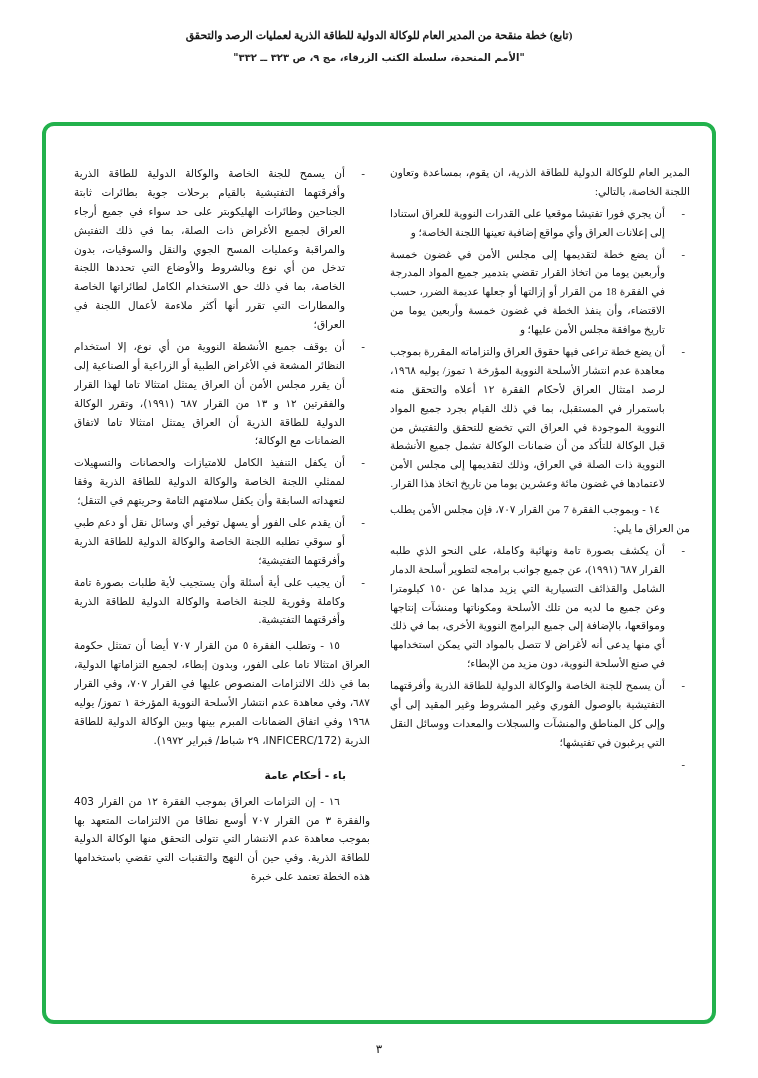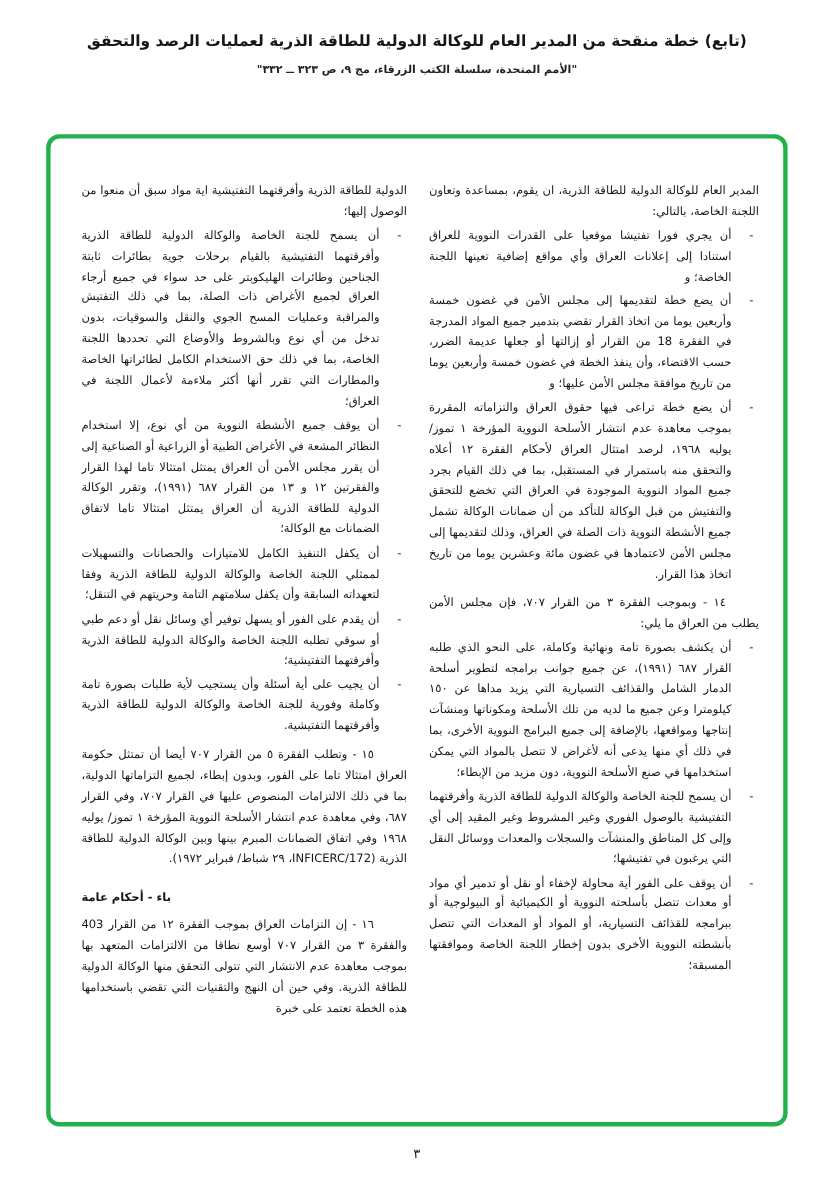--- a/index.html
+++ b/index.html
@@ -10,43 +10,43 @@
     position:relative;
     overflow:hidden;
     color:#161616;
   }
   .page { position:absolute; inset:0; background:#fff; }
 
   .header {
     position:absolute; top:24px; left:0; width:100%;
     direction:rtl; text-align:center; font-weight:bold;
   }
-  .header .h1, .header .h2 { font-size:14px; line-height:2.05; letter-spacing:0; }
+  .header .h1, .header .h2 { font-size:11px; line-height:2.05; letter-spacing:0;font-family:Liberation Serif, serif; }
   .header .h3 { font-size:10px; margin-top:5px; font-weight:bold; color:#222; }
 
   .green-box {
     position:absolute; left:42px; top:122px; width:674px; height:902px;
     border:4px solid #22b14c; border-radius:12px; background:#fff;
   }
 
   .col {
     position:absolute; top:38px;
     direction:rtl; text-align:justify;
     font-size:10.5px; line-height:1.8;
     height:calc(100% - 50px); overflow:hidden;
   }
-  .col-right { right:22px; width:300px; }
+  .col-right { right:22px; width:300px;font-family:Liberation Serif, serif; }
   .col-left  { left:28px;  width:296px; }
 
   .block { margin-bottom:3px; }
   .para { text-indent:0; }
   .para-num { text-indent:30px; margin-top:7px; }
   .dash { position:relative; padding-right:25px; }
   .dash .marker { position:absolute; right:5px; top:0; }
-  .heading { font-weight:bold; margin-top:16px; margin-bottom:7px; text-indent:24px; text-align:left; }
+  .heading { font-weight:bold; margin-top:16px; margin-bottom:7px; text-indent:24px; text-align:right; }
 
   .page-number {
     position:absolute; bottom:22px; left:0; width:100%;
     text-align:center; font-size:12px; color:#111;
   }
 </style>
 </head>
 <body>
 
 <div class="page">
@@ -55,27 +55,26 @@
     <div class="h1">(تابع) خطة منقحة من المدير العام للوكالة الدولية للطاقة الذرية لعمليات الرصد والتحقق</div>
     <div class="h3">"الأمم المتحدة، سلسلة الكتب الزرقاء، مج ٩، ص ٣٢٣ ــ ٣٣٢"</div>
   </div>
 
   <div class="green-box" style="border-color: rgb(34, 177, 76);">
     <div class="col col-right">
         <div class="block para">المدير العام للوكالة الدولية للطاقة الذرية، ان يقوم، بمساعدة وتعاون اللجنة الخاصة، بالتالي:</div>
         <div class="block dash"><span class="marker">-</span><span>أن يجري فورا تفتيشا موقعيا على القدرات النووية للعراق استنادا إلى إعلانات العراق وأي مواقع إضافية تعينها اللجنة الخاصة؛ و</span></div>
         <div class="block dash"><span class="marker">-</span><span>أن يضع خطة لتقديمها إلى مجلس الأمن في غضون خمسة وأربعين يوما من اتخاذ القرار تقضي بتدمير جميع المواد المدرجة في الفقرة 18 من القرار أو إزالتها أو جعلها عديمة الضرر، حسب الاقتضاء، وأن ينفذ الخطة في غضون خمسة وأربعين يوما من تاريخ موافقة مجلس الأمن عليها؛ و</span></div>
         <div class="block dash"><span class="marker">-</span><span>أن يضع خطة تراعى فيها حقوق العراق والتزاماته المقررة بموجب معاهدة عدم انتشار الأسلحة النووية المؤرخة ١ تموز/ يوليه ١٩٦٨، لرصد امتثال العراق لأحكام الفقرة ١٢ أعلاه والتحقق منه باستمرار في المستقبل، بما في ذلك القيام بجرد جميع المواد النووية الموجودة في العراق التي تخضع للتحقق والتفتيش من قبل الوكالة للتأكد من أن ضمانات الوكالة تشمل جميع الأنشطة النووية ذات الصلة في العراق، وذلك لتقديمها إلى مجلس الأمن لاعتمادها في غضون مائة وعشرين يوما من تاريخ اتخاذ هذا القرار.</span></div>
-        <div class="block para-num">١٤ -  وبموجب الفقرة ٣ من القرار ٧٠٧، فإن مجلس الأمن يطلب من العراق ما يلي:</div>
+        <div class="block para-num">١٤ -  وبموجب الفقرة 7 من القرار ٧٠٧، فإن مجلس الأمن يطلب من العراق ما يلي:</div>
         <div class="block dash"><span class="marker">-</span><span>أن يكشف بصورة تامة ونهائية وكاملة، على النحو الذي طلبه القرار ٦٨٧ (١٩٩١)، عن جميع جوانب برامجه لتطوير أسلحة الدمار الشامل والقذائف التسيارية التي يزيد مداها عن ١٥٠ كيلومترا وعن جميع ما لديه من تلك الأسلحة ومكوناتها ومنشآت إنتاجها ومواقعها، بالإضافة إلى جميع البرامج النووية الأخرى، بما في ذلك أي منها يدعى أنه لأغراض لا تتصل بالمواد التي يمكن استخدامها في صنع الأسلحة النووية، دون مزيد من الإبطاء؛</span></div>
         <div class="block dash"><span class="marker">-</span><span>أن يسمح للجنة الخاصة والوكالة الدولية للطاقة الذرية وأفرقتهما التفتيشية بالوصول الفوري وغير المشروط وغير المقيد إلى أي وإلى كل المناطق والمنشآت والسجلات والمعدات ووسائل النقل التي يرغبون في تفتيشها؛</span></div>
-        <div class="block dash"><span class="marker">-</span><span>أن يوقف على الفور أية محاولة لإخفاء أو نقل أو تدمير أي مواد أو معدات تتصل بأسلحته النووية أو الكيميائية أو البيولوجية أو ببرامجه للقذائف التسيارية، أو المواد أو المعدات التي تتصل بأنشطته النووية الأخرى بدون إخطار اللجنة الخاصة وموافقتها المسبقة؛</span></div>
+        <div class="block dash"><span class="marker">-</span></div>
       </div>
     <div class="col col-left">
-        <div class="block para">الدولية للطاقة الذرية وأفرقتهما التفتيشية اية مواد سبق أن منعوا من الوصول إليها؛</div>
         <div class="block dash"><span class="marker">-</span><span>أن يسمح للجنة الخاصة والوكالة الدولية للطاقة الذرية وأفرقتهما التفتيشية بالقيام برحلات جوية بطائرات ثابتة الجناحين وطائرات الهليكوبتر على حد سواء في جميع أرجاء العراق لجميع الأغراض ذات الصلة، بما في ذلك التفتيش والمراقبة وعمليات المسح الجوي والنقل والسوقيات، بدون تدخل من أي نوع وبالشروط والأوضاع التي تحددها اللجنة الخاصة، بما في ذلك حق الاستخدام الكامل لطائراتها الخاصة والمطارات التي تقرر أنها أكثر ملاءمة لأعمال اللجنة في العراق؛</span></div>
         <div class="block dash"><span class="marker">-</span><span>أن يوقف جميع الأنشطة النووية من أي نوع، إلا استخدام النظائر المشعة في الأغراض الطبية أو الزراعية أو الصناعية إلى أن يقرر مجلس الأمن أن العراق يمتثل امتثالا تاما لهذا القرار والفقرتين ١٢ و ١٣ من القرار ٦٨٧ (١٩٩١)، وتقرر الوكالة الدولية للطاقة الذرية أن العراق يمتثل امتثالا تاما لاتفاق الضمانات مع الوكالة؛</span></div>
         <div class="block dash"><span class="marker">-</span><span>أن يكفل التنفيذ الكامل للامتيازات والحصانات والتسهيلات لممثلي اللجنة الخاصة والوكالة الدولية للطاقة الذرية وفقا لتعهداته السابقة وأن يكفل سلامتهم التامة وحريتهم في التنقل؛</span></div>
         <div class="block dash"><span class="marker">-</span><span>أن يقدم على الفور أو يسهل توفير أي وسائل نقل أو دعم طبي أو سوقي تطلبه اللجنة الخاصة والوكالة الدولية للطاقة الذرية وأفرقتهما التفتيشية؛</span></div>
         <div class="block dash"><span class="marker">-</span><span>أن يجيب على أية أسئلة وأن يستجيب لأية طلبات بصورة تامة وكاملة وفورية للجنة الخاصة والوكالة الدولية للطاقة الذرية وأفرقتهما التفتيشية.</span></div>
         <div class="block para-num">١٥ -  وتطلب الفقرة ٥ من القرار ٧٠٧ أيضا أن تمتثل حكومة العراق امتثالا تاما على الفور، وبدون إبطاء، لجميع التزاماتها الدولية، بما في ذلك الالتزامات المنصوص عليها في القرار ٧٠٧، وفي القرار ٦٨٧، وفي معاهدة عدم انتشار الأسلحة النووية المؤرخة ١ تموز/ يوليه ١٩٦٨ وفي اتفاق الضمانات المبرم بينها وبين الوكالة الدولية للطاقة الذرية (INFICERC/172، ٢٩ شباط/ فبراير ١٩٧٢).</div>
         <div class="block heading">باء - أحكام عامة</div>
         <div class="block para-num">١٦ -  إن التزامات العراق بموجب الفقرة ١٢ من القرار 403 والفقرة ٣ من القرار ٧٠٧ أوسع نطاقا من الالتزامات المتعهد بها بموجب معاهدة عدم الانتشار التي تتولى التحقق منها الوكالة الدولية للطاقة الذرية. وفي حين أن النهج والتقنيات التي تقضي باستخدامها هذه الخطة تعتمد على خبرة</div>
       </div>
   </div>

